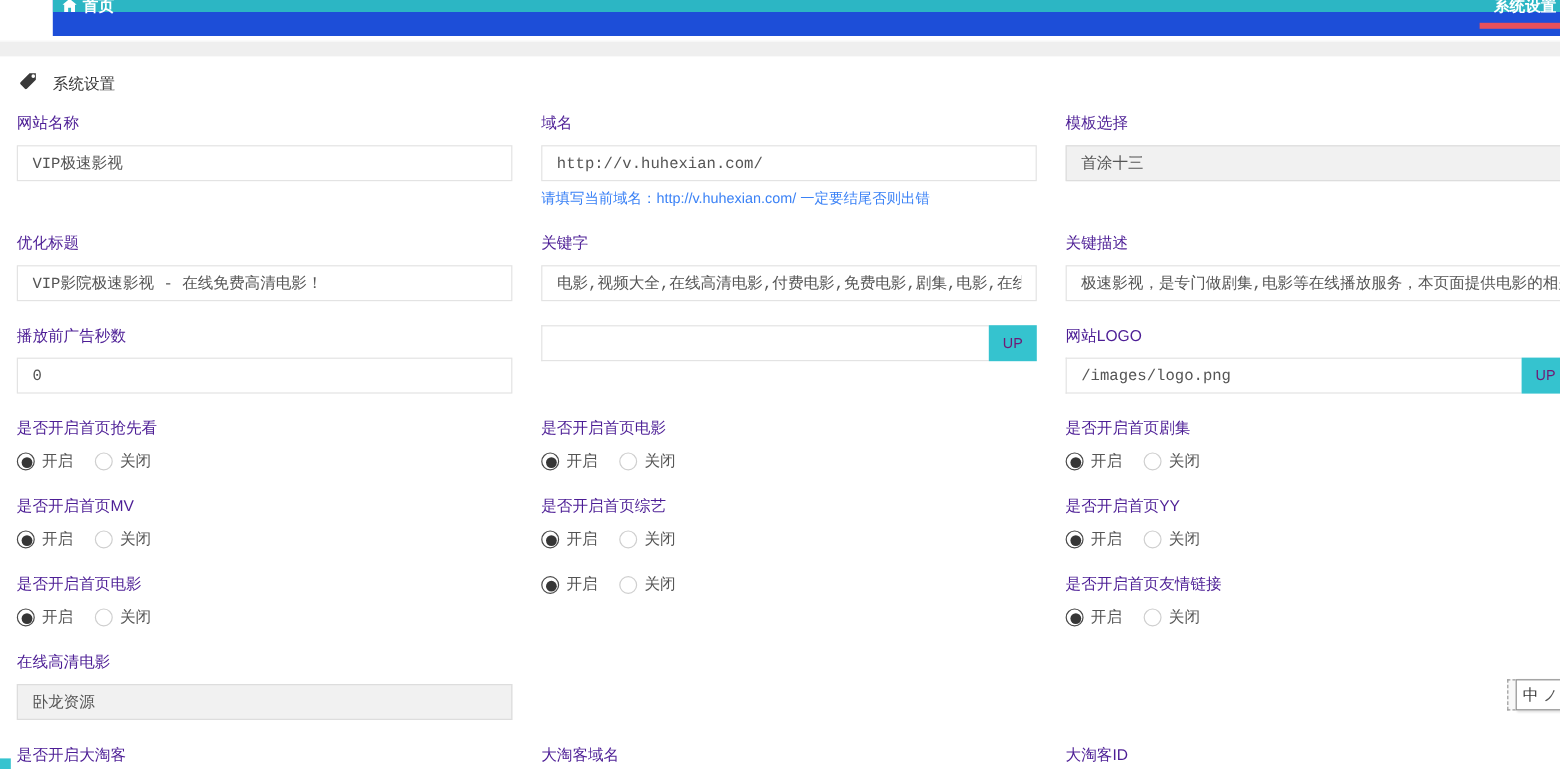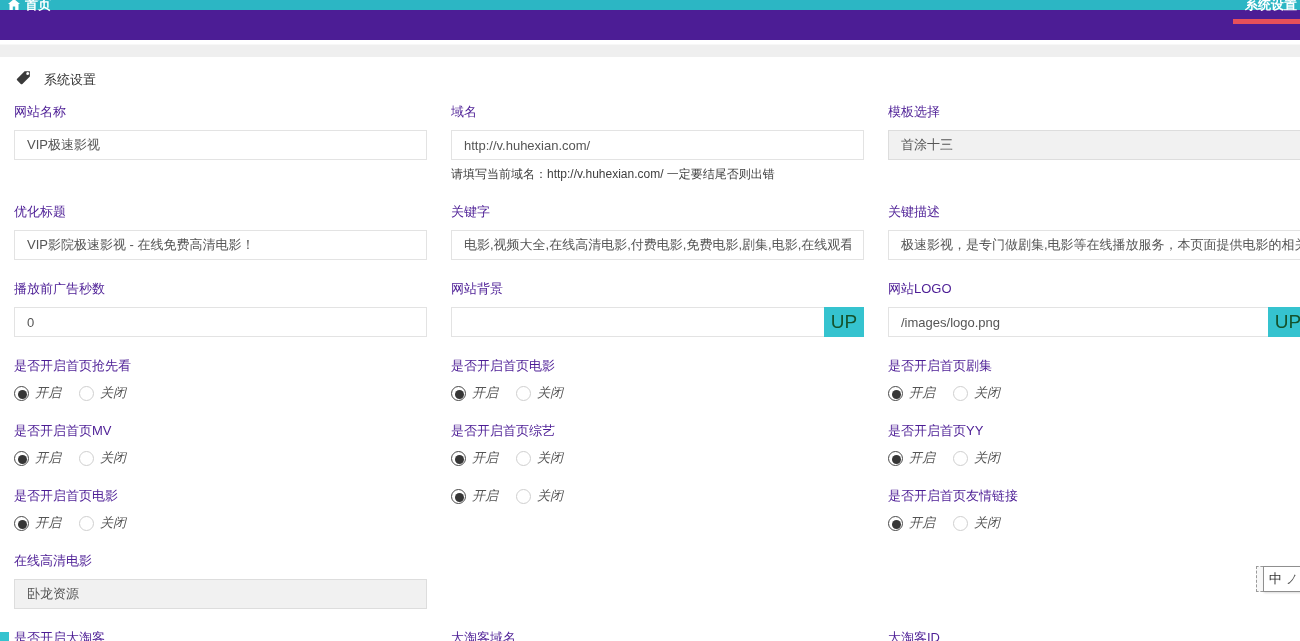--- a/index.html
+++ b/index.html
@@ -1,51 +1,51 @@
 <!DOCTYPE html>
 <html><head>
 <meta charset="utf-8">
 <style>
   * { margin:0; padding:0; box-sizing:border-box; }
   html,body { width:1300px; height:641px; overflow:hidden; background:#fff;
     font-family:"Liberation Sans","DejaVu Sans",sans-serif; position:relative; }
 
   
-  .topbar { position:relative; height:40px; background:#4c1d95; overflow:hidden; }
+  .topbar { position:relative; height:30px; background:#1d4ed8; overflow:hidden;margin-left:44px; }
   .topbar-dark { position:absolute; top:0; left:0; right:0; height:10px; background:#2cb6c4; }
   .brand { position:absolute; top:-4px; left:8px; color:#fff; font-size:13px; font-weight:bold;
     display:flex; align-items:center; gap:5px; }
   .top-tab { position:absolute; top:-4px; right:3px; color:#fff; font-size:13px; font-weight:bold; }
   .tab-indicator { position:absolute; top:19px; right:0; width:67px; height:5px; background:#e7505a; }
 
   .white-gap { height:4px; background:#fff; }
   .page-bar { height:13px; background:#efefef; border-top:1px solid #f7f7f7; }
 
   
   .section-head { display:flex; align-items:center; gap:13px; padding:13px 0 6px 16px; }
   .section-title { font-size:13px; color:#333; }
 
   
   .form-grid { display:grid; grid-template-columns:413px 413px 440px; column-gap:24px;
     padding:8px 0 0 14px; align-items:start; }
   .cell { margin-bottom:20px; min-height:10px; }
   .flabel { font-size:13px; color:#4c1d95; margin-bottom:9px; }
   .tinput { width:100%; height:30px; border:1px solid #e3e3e3; background:#fff; color:#555;
-    font-size:13px; padding:0 12px; outline:none; font-family:Liberation Sans, sans-serif; }
+    font-size:13px; padding:0 12px; outline:none; font-family:Liberation Mono, monospace; }
   .sel { width:100%; height:30px; border:1px solid #ddd; background:#f1f1f1; color:#555;
     font-size:13px; padding:0 12px; line-height:28px; white-space:nowrap; overflow:hidden; }
-  .help { font-size:12px; color:#404040; margin-top:6px; white-space:nowrap; overflow:hidden; }
+  .help { font-size:12px; color:#3b82f6; margin-top:6px; white-space:nowrap; overflow:hidden; }
   .igroup { display:flex; }
   .igroup .tinput { flex:1; min-width:0; border-right:none; }
-  .up-btn { width:40px; height:30px; background:#35c3cf; color:#14532d; border:none; font-size:19px;
+  .up-btn { width:40px; height:30px; background:#35c3cf; color:#701a75; border:none; font-size:12px;
     cursor:pointer; flex:0 0 40px; font-family:inherit; }
   .grp-logo { width:420px; }
 
   
-  .radios { display:flex; align-items:center; margin-top:0;font-style:italic; }
+  .radios { display:flex; align-items:center; margin-top:0; }
   .radio-opt { display:flex; align-items:center; margin-right:18px; cursor:pointer; }
   .radio { display:inline-block; width:15px; height:15px; border:1px solid #cfcfcf; border-radius:50%;
     background:#fff; position:relative; }
   .radio.checked { border-color:#4a4a4a; }
   .radio.checked::after { content:""; position:absolute; left:3px; top:3px; width:9px; height:9px;
     border-radius:50%; background:#363636; }
   .radio-label { font-size:13px; color:#555; margin-left:6px; }
 
   
   .ime { position:absolute; left:1256px; top:566px; display:flex; align-items:stretch; z-index:5; }
@@ -111,21 +111,20 @@
   <div class="cell">
     <div class="flabel">关键描述</div>
     <input class="tinput" value="极速影视，是专门做剧集,电影等在线播放服务，本页面提供电影的相关内容。" style="">
   </div>
 
   <div class="cell">
     <div class="flabel">播放前广告秒数</div>
     <input class="tinput" value="0" style="">
   </div>
   <div class="cell">
-    <div class="flabel">网站背景</div>
     <div class="igroup">
       <input class="tinput" value="" style="">
       <button class="up-btn">UP</button>
     </div>
   </div>
   <div class="cell">
     <div class="flabel">网站LOGO</div>
     <div class="igroup grp-logo">
       <input class="tinput" value="/images/logo.png" style="">
       <button class="up-btn">UP</button>

